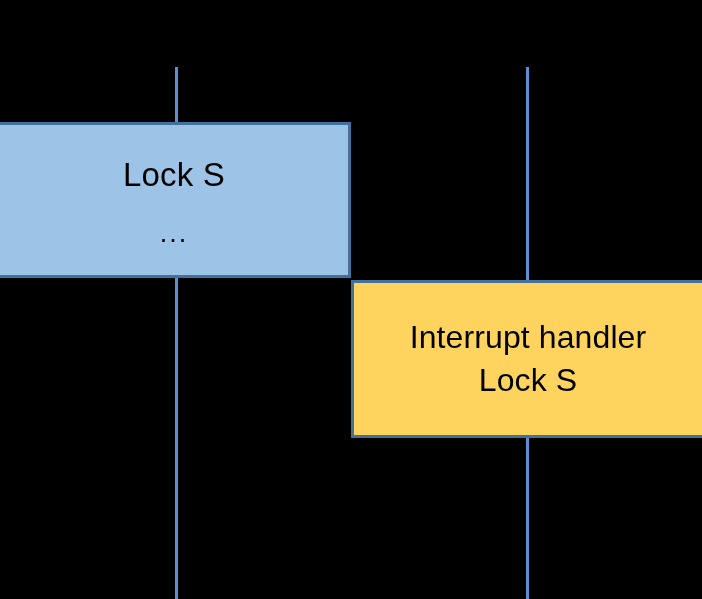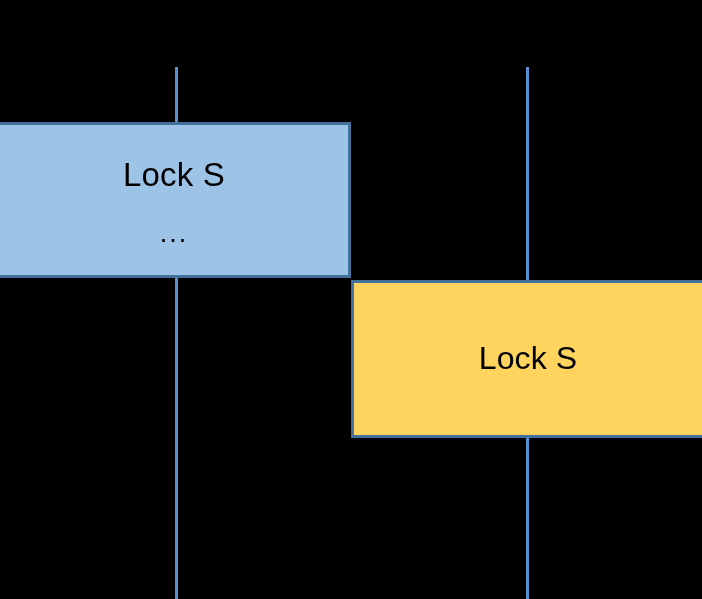--- a/index.html
+++ b/index.html
@@ -89,16 +89,17 @@
   <div id="timeline-left" class="timeline"></div>
 
   <div id="timeline-right" class="timeline"></div>
 
   <div id="box-lock" class="box">
     <div class="line-main">Lock S</div>
     <div class="line-dots">...</div>
   </div>
 
   <div id="box-interrupt" class="box">
+    <div class="line">Interrupt handler</div>
     <div class="line">Lock S</div>
   </div>
 
 </div>
 
 </body></html>

